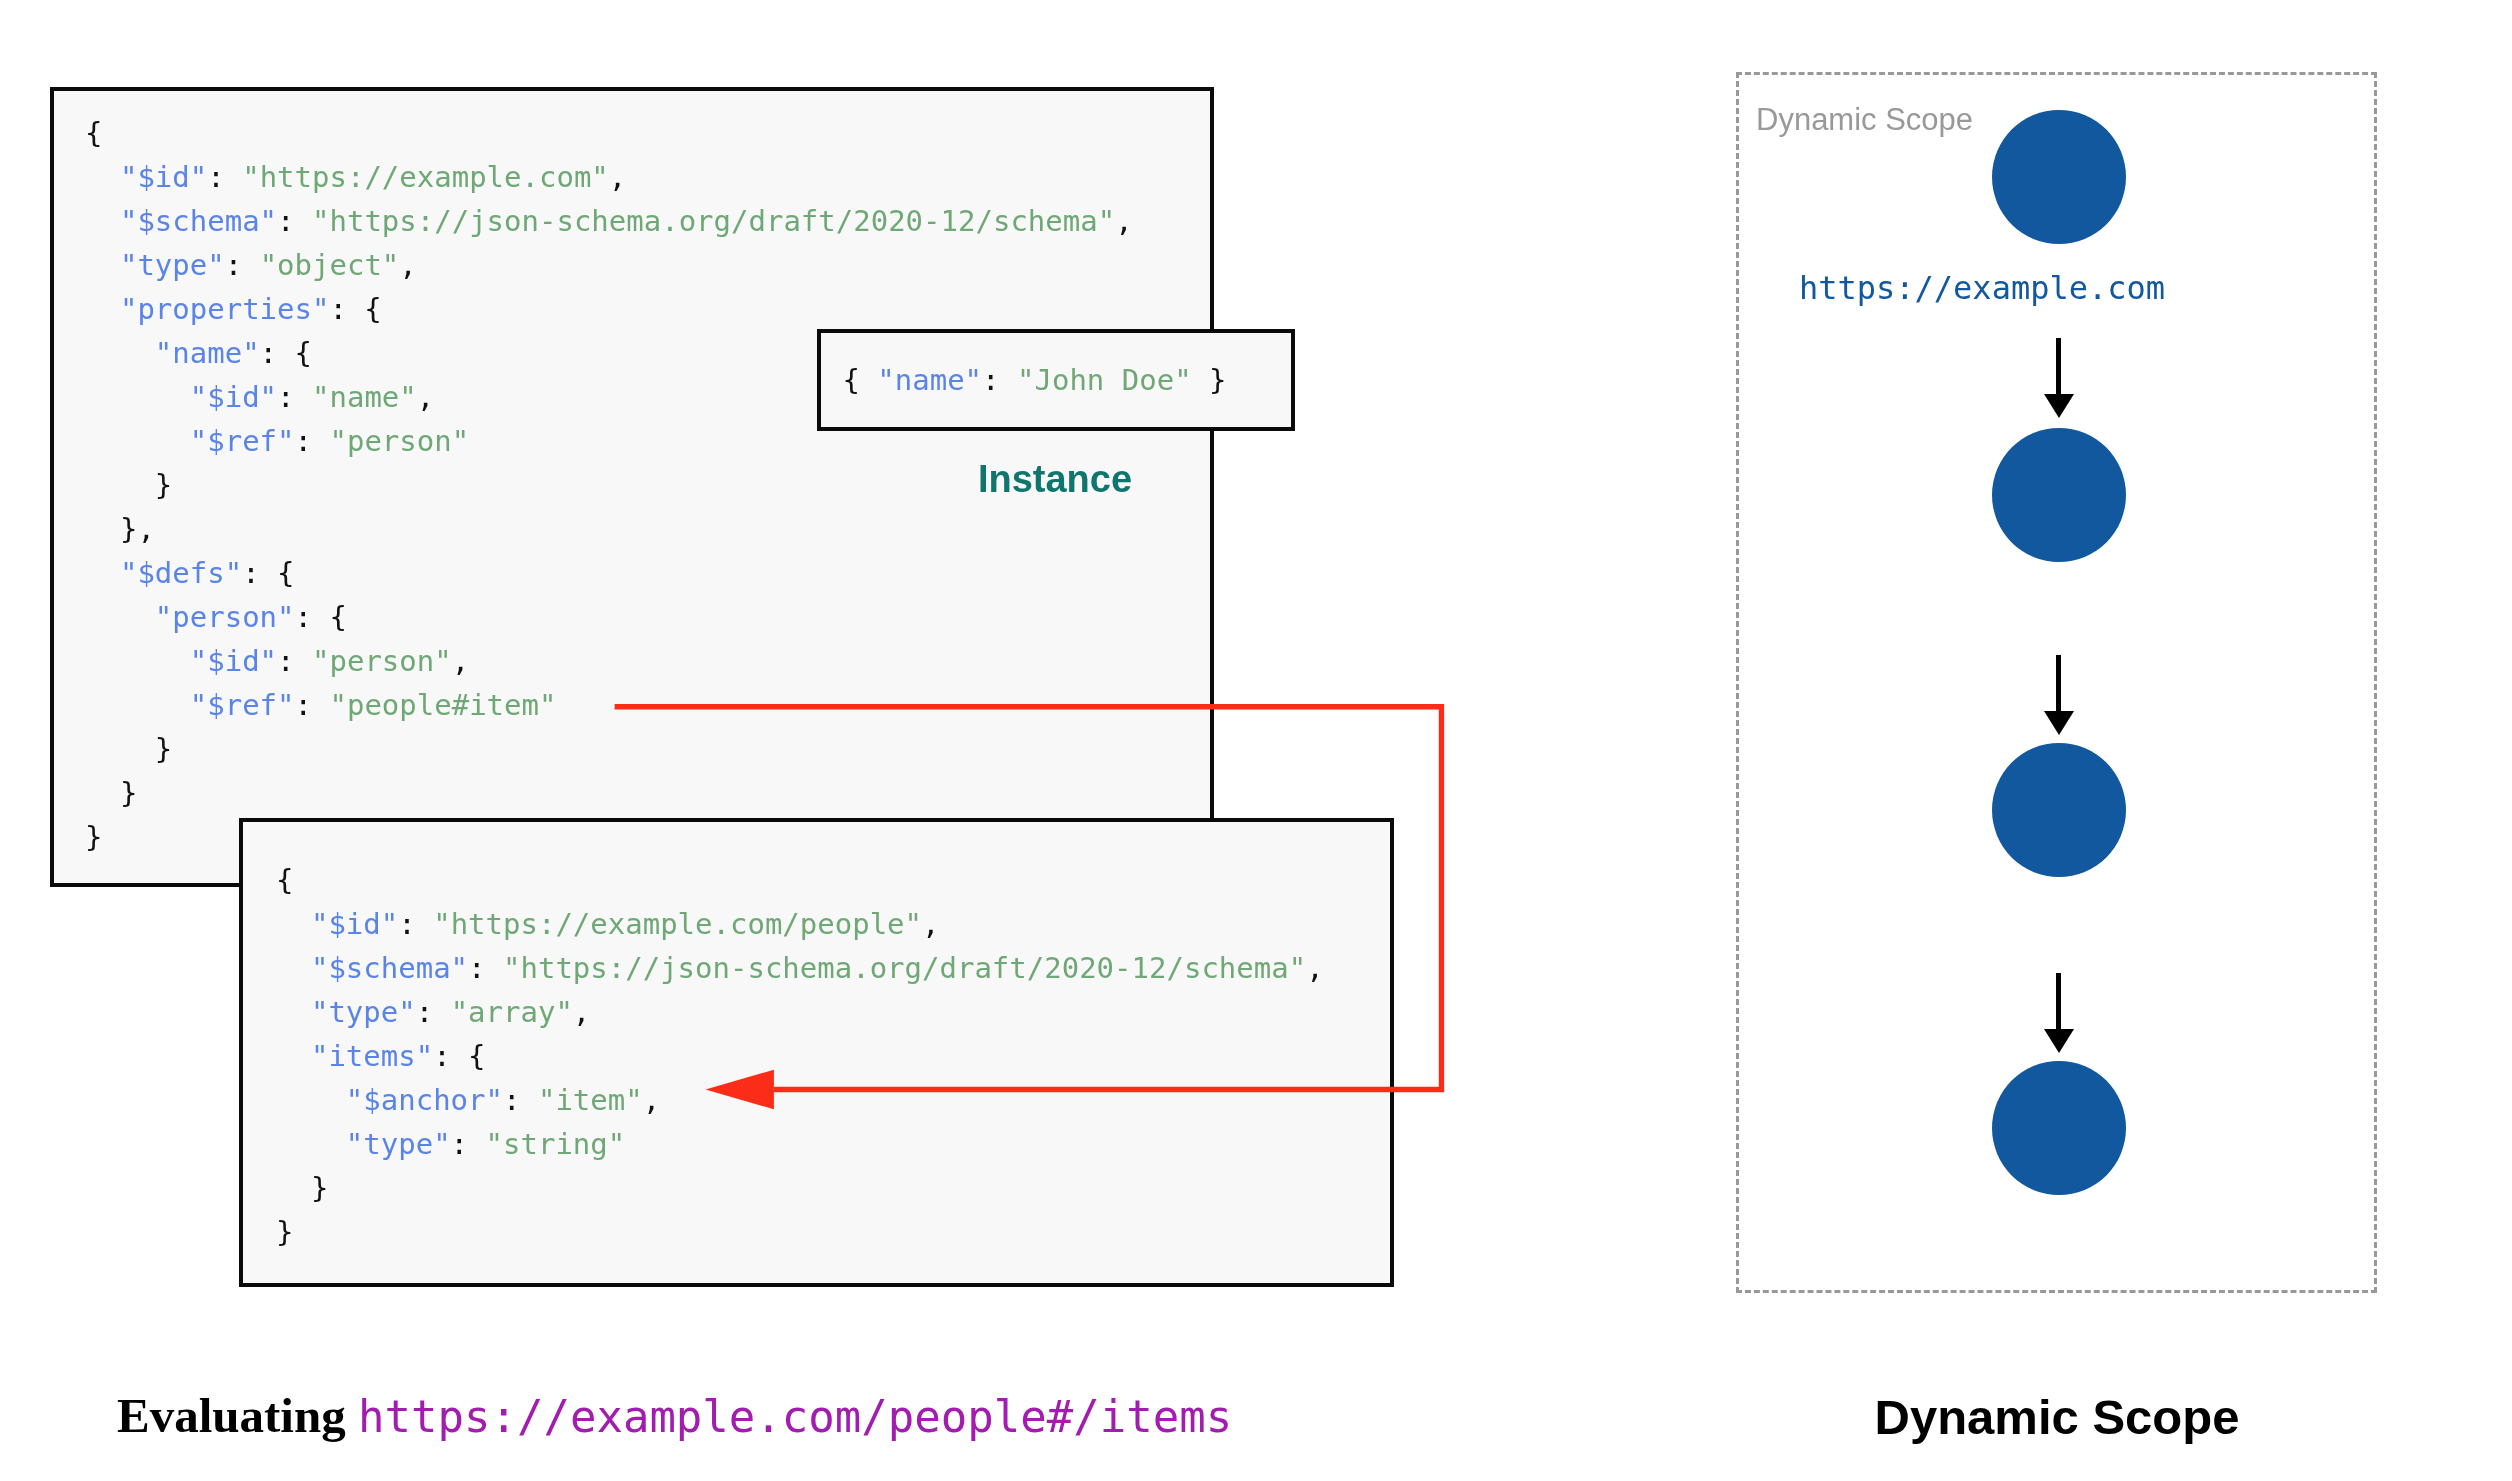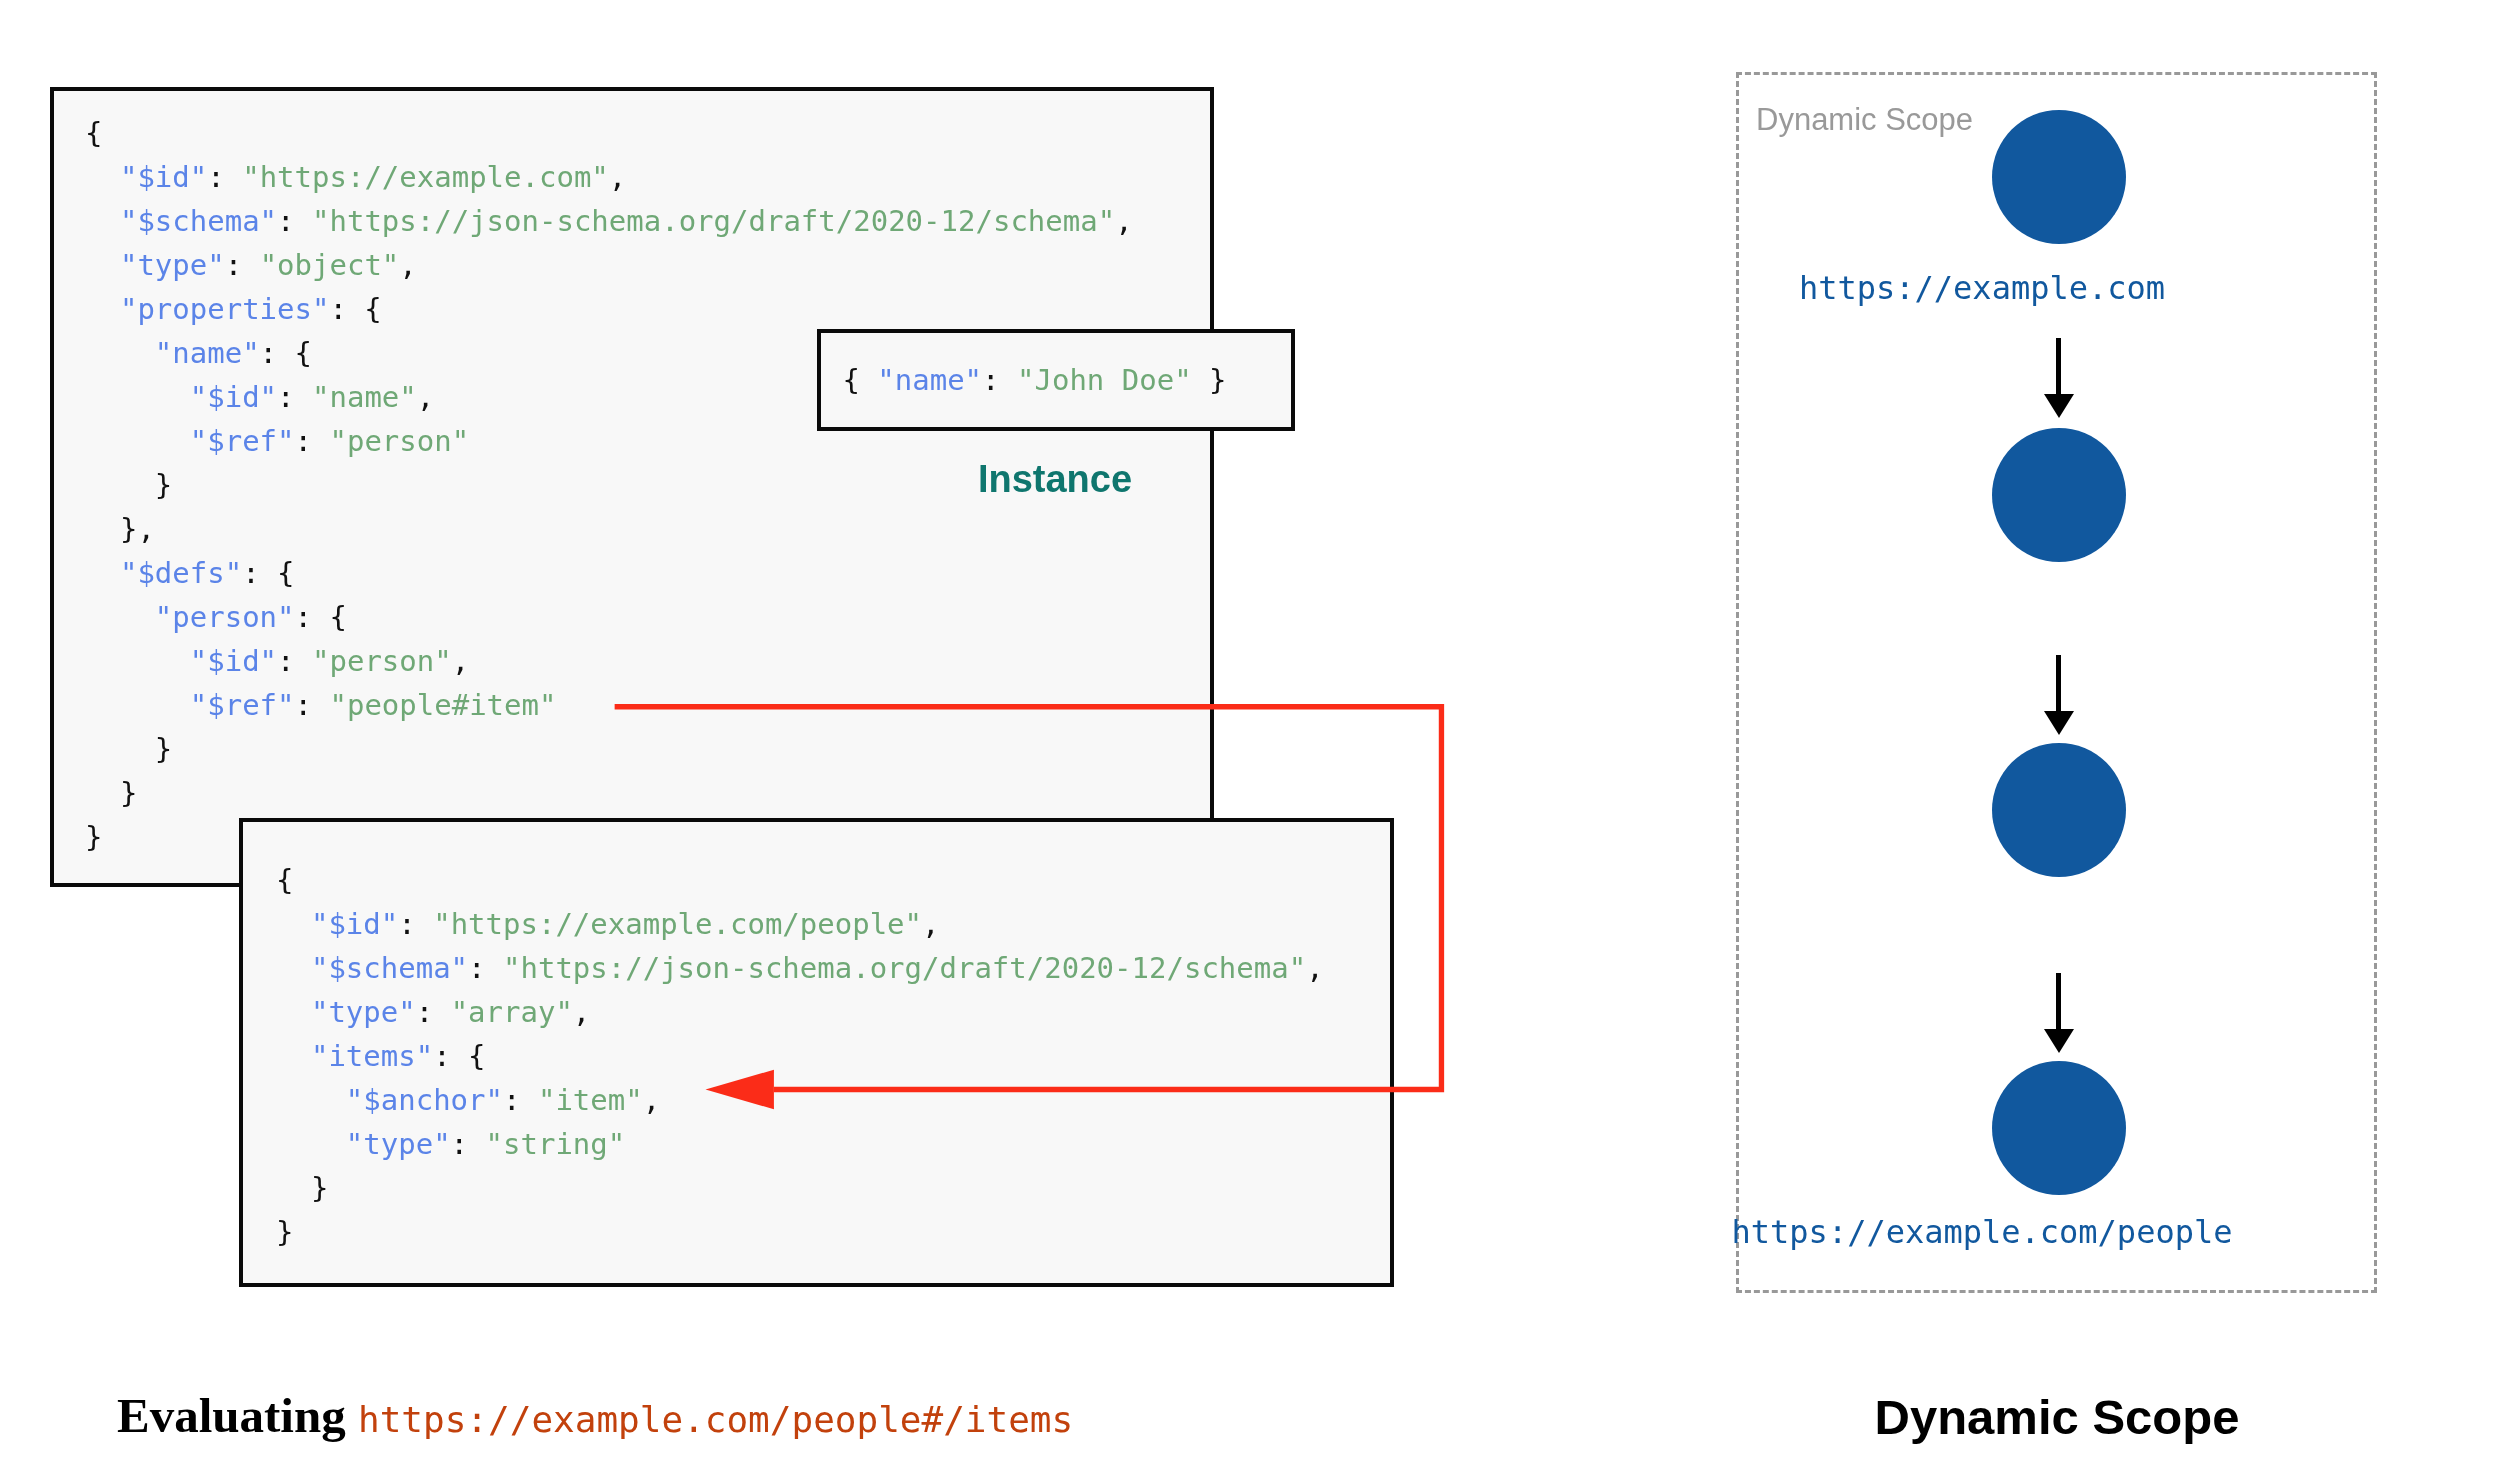--- a/index.html
+++ b/index.html
@@ -76,21 +76,21 @@
   }
   .scope-arrow-head{
     position:absolute;left:2044px;width:0;height:0;
     border-left:15px solid transparent;border-right:15px solid transparent;
     border-top:24.6px solid #000000;
   }
   #caption-evaluating{
     position:absolute;left:117px;top:1387px;white-space:nowrap;
   }
   #caption-evaluating .cap-bold{font-size:49px;font-weight:bold;color:#000000;font-family:Liberation Serif, serif;}
-  #caption-evaluating .cap-mono{font-family:"DejaVu Sans Mono", monospace;font-size:36px;color:#c2410c;}
+  #caption-evaluating .cap-mono{font-family:"DejaVu Sans Mono", monospace;font-size:44px;color:#a21caf;}
   #caption-scope{
     position:absolute;left:2057px;top:1389px;transform:translateX(-50%);
     font-size:49px;font-weight:bold;color:#000000;white-space:nowrap;
   }
 </style>
 </head>
 <body>
 
 <div id="canvas">
 
@@ -125,20 +125,19 @@
 
   <div class="scope-arrow-line" style="top:655px"></div>
   <div class="scope-arrow-head" style="top:711px"></div>
 
   <div class="scope-circle" style="top:743px"></div>
 
   <div class="scope-arrow-line" style="top:973px"></div>
   <div class="scope-arrow-head" style="top:1029px"></div>
 
   <div class="scope-circle" style="top:1061px"></div>
-  <div class="scope-url" style="top:1214px">https://example.com/people</div>
 
   <div id="caption-evaluating"><span class="cap-bold">Evaluating</span><span class="cap-bold"> </span><span class="cap-mono">https://example.com/people#/items</span></div>
 
   <div id="caption-scope">Dynamic Scope</div>
 
 </div>
 
 
 </body></html>

